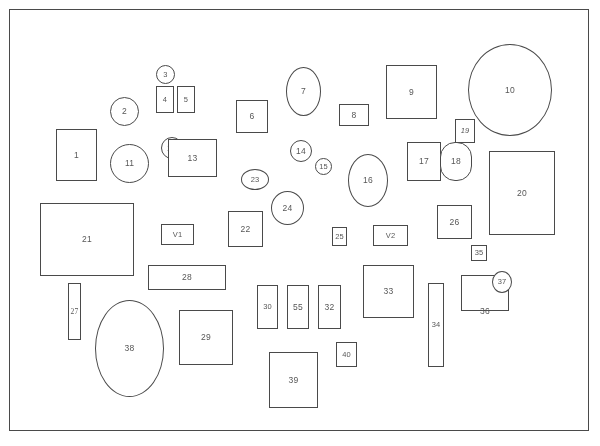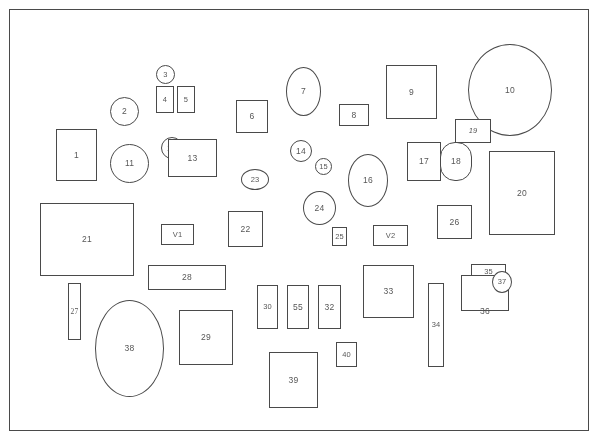--- a/index.html
+++ b/index.html
@@ -108,36 +108,36 @@
         </div>
         <div class="shape ellipse" style="left: 338px; top: 144px; width: 40px; height: 53px; border-color: rgb(74, 74, 74); background: rgb(255, 255, 255);">
           <span class="label" style="color: rgb(87, 87, 87);">16</span>
         </div>
         <div class="shape rect" style="left: 397px; top: 132px; width: 34px; height: 39px; border-color: rgb(74, 74, 74); background: rgb(255, 255, 255);">
           <span class="label" style="color: rgb(87, 87, 87);">17</span>
         </div>
         <div class="shape rect" style="left: 430px; top: 132px; width: 32px; height: 39px; border-color: rgb(74, 74, 74); background: rgb(255, 255, 255); border-radius: 15px;">
           <span class="label" style="color: rgb(87, 87, 87);">18</span>
         </div>
-        <div class="shape rect" style="left: 445px; top: 109px; width: 36px; height: 24px; border-color: rgb(74, 74, 74); background: rgb(255, 255, 255); font-style: italic;">
+        <div class="shape rect" style="left: 445px; top: 109px; width: 20px; height: 24px; border-color: rgb(74, 74, 74); background: rgb(255, 255, 255); font-style: italic;">
           <span class="label tiny" style="color: rgb(87, 87, 87);">19</span>
         </div>
         <div class="shape rect" style="left: 479px; top: 141px; width: 66px; height: 84px; border-color: rgb(74, 74, 74); background: rgb(255, 255, 255);">
           <span class="label" style="color: rgb(87, 87, 87);">20</span>
         </div>
         <div class="shape rect" style="left: 30px; top: 193px; width: 94px; height: 73px; border-color: rgb(74, 74, 74); background: rgb(255, 255, 255);">
           <span class="label" style="color: rgb(87, 87, 87);">21</span>
         </div>
         <div class="shape rect" style="left: 218px; top: 201px; width: 35px; height: 36px; border-color: rgb(74, 74, 74); background: rgb(255, 255, 255);">
           <span class="label" style="color: rgb(87, 87, 87);">22</span>
         </div>
         <div class="shape ellipse" style="left: 231px; top: 159px; width: 28px; height: 21px; border-color: rgb(74, 74, 74); background: rgb(255, 255, 255);">
           <span class="label tiny" style="color: rgb(87, 87, 87);">23</span>
         </div>
-        <div class="shape ellipse" style="left: 293px; top: 181px; width: 33px; height: 34px; border-color: rgb(74, 74, 74); background: rgb(255, 255, 255);">
+        <div class="shape ellipse" style="left: 261px; top: 181px; width: 33px; height: 34px; border-color: rgb(74, 74, 74); background: rgb(255, 255, 255);">
           <span class="label" style="color: rgb(87, 87, 87);">24</span>
         </div>
         <div class="shape rect" style="left: 322px; top: 217px; width: 15px; height: 19px; border-color: rgb(74, 74, 74); background: rgb(255, 255, 255);">
           <span class="label tiny" style="color: rgb(87, 87, 87);">25</span>
         </div>
         <div class="shape rect" style="left: 427px; top: 195px; width: 35px; height: 34px; border-color: rgb(74, 74, 74); background: rgb(255, 255, 255);">
           <span class="label" style="color: rgb(87, 87, 87);">26</span>
         </div>
         <div class="shape rect" style="left: 58px; top: 273px; width: 13px; height: 57px; border-color: rgb(74, 74, 74); background: rgb(255, 255, 255); font-family: Liberation Serif, serif;">
           <span class="label tiny" style="color: rgb(87, 87, 87);">27</span>
@@ -156,21 +156,21 @@
         </div>
         <div class="shape rect" style="left: 308px; top: 275px; width: 23px; height: 44px; border-color: rgb(74, 74, 74); background: rgb(255, 255, 255);">
           <span class="label" style="color: rgb(87, 87, 87);">32</span>
         </div>
         <div class="shape rect" style="left: 353px; top: 255px; width: 51px; height: 53px; border-color: rgb(74, 74, 74); background: rgb(255, 255, 255);">
           <span class="label" style="color: rgb(87, 87, 87);">33</span>
         </div>
         <div class="shape rect" style="left: 418px; top: 273px; width: 16px; height: 84px; border-color: rgb(74, 74, 74); background: rgb(255, 255, 255);">
           <span class="label tiny" style="color: rgb(87, 87, 87);">34</span>
         </div>
-        <div class="shape rect" style="left: 461px; top: 254px; width: 35px; height: 16px; border-color: rgb(74, 74, 74); background: rgb(255, 255, 255);">
+        <div class="shape rect" style="left: 461px; top: 235px; width: 16px; height: 16px; border-color: rgb(74, 74, 74); background: rgb(255, 255, 255);">
           <span class="label tiny" style="color: rgb(87, 87, 87);">35</span>
         </div>
         <div class="shape rect" style="left: 451px; top: 265px; width: 48px; height: 36px; border-color: rgb(74, 74, 74); background: rgb(255, 255, 255);">
           <span class="label" style="color: rgb(87, 87, 87); margin-top: 36px;">36</span>
         </div>
         <div class="shape ellipse" style="left: 482px; top: 261px; width: 20px; height: 22px; border-color: rgb(74, 74, 74); background: rgb(255, 255, 255);">
           <span class="label tiny" style="color: rgb(87, 87, 87);">37</span>
         </div>
         <div class="shape ellipse" style="left: 85px; top: 290px; width: 69px; height: 97px; border-color: rgb(74, 74, 74); background: rgb(255, 255, 255);">
           <span class="label" style="color: rgb(87, 87, 87);">38</span>

